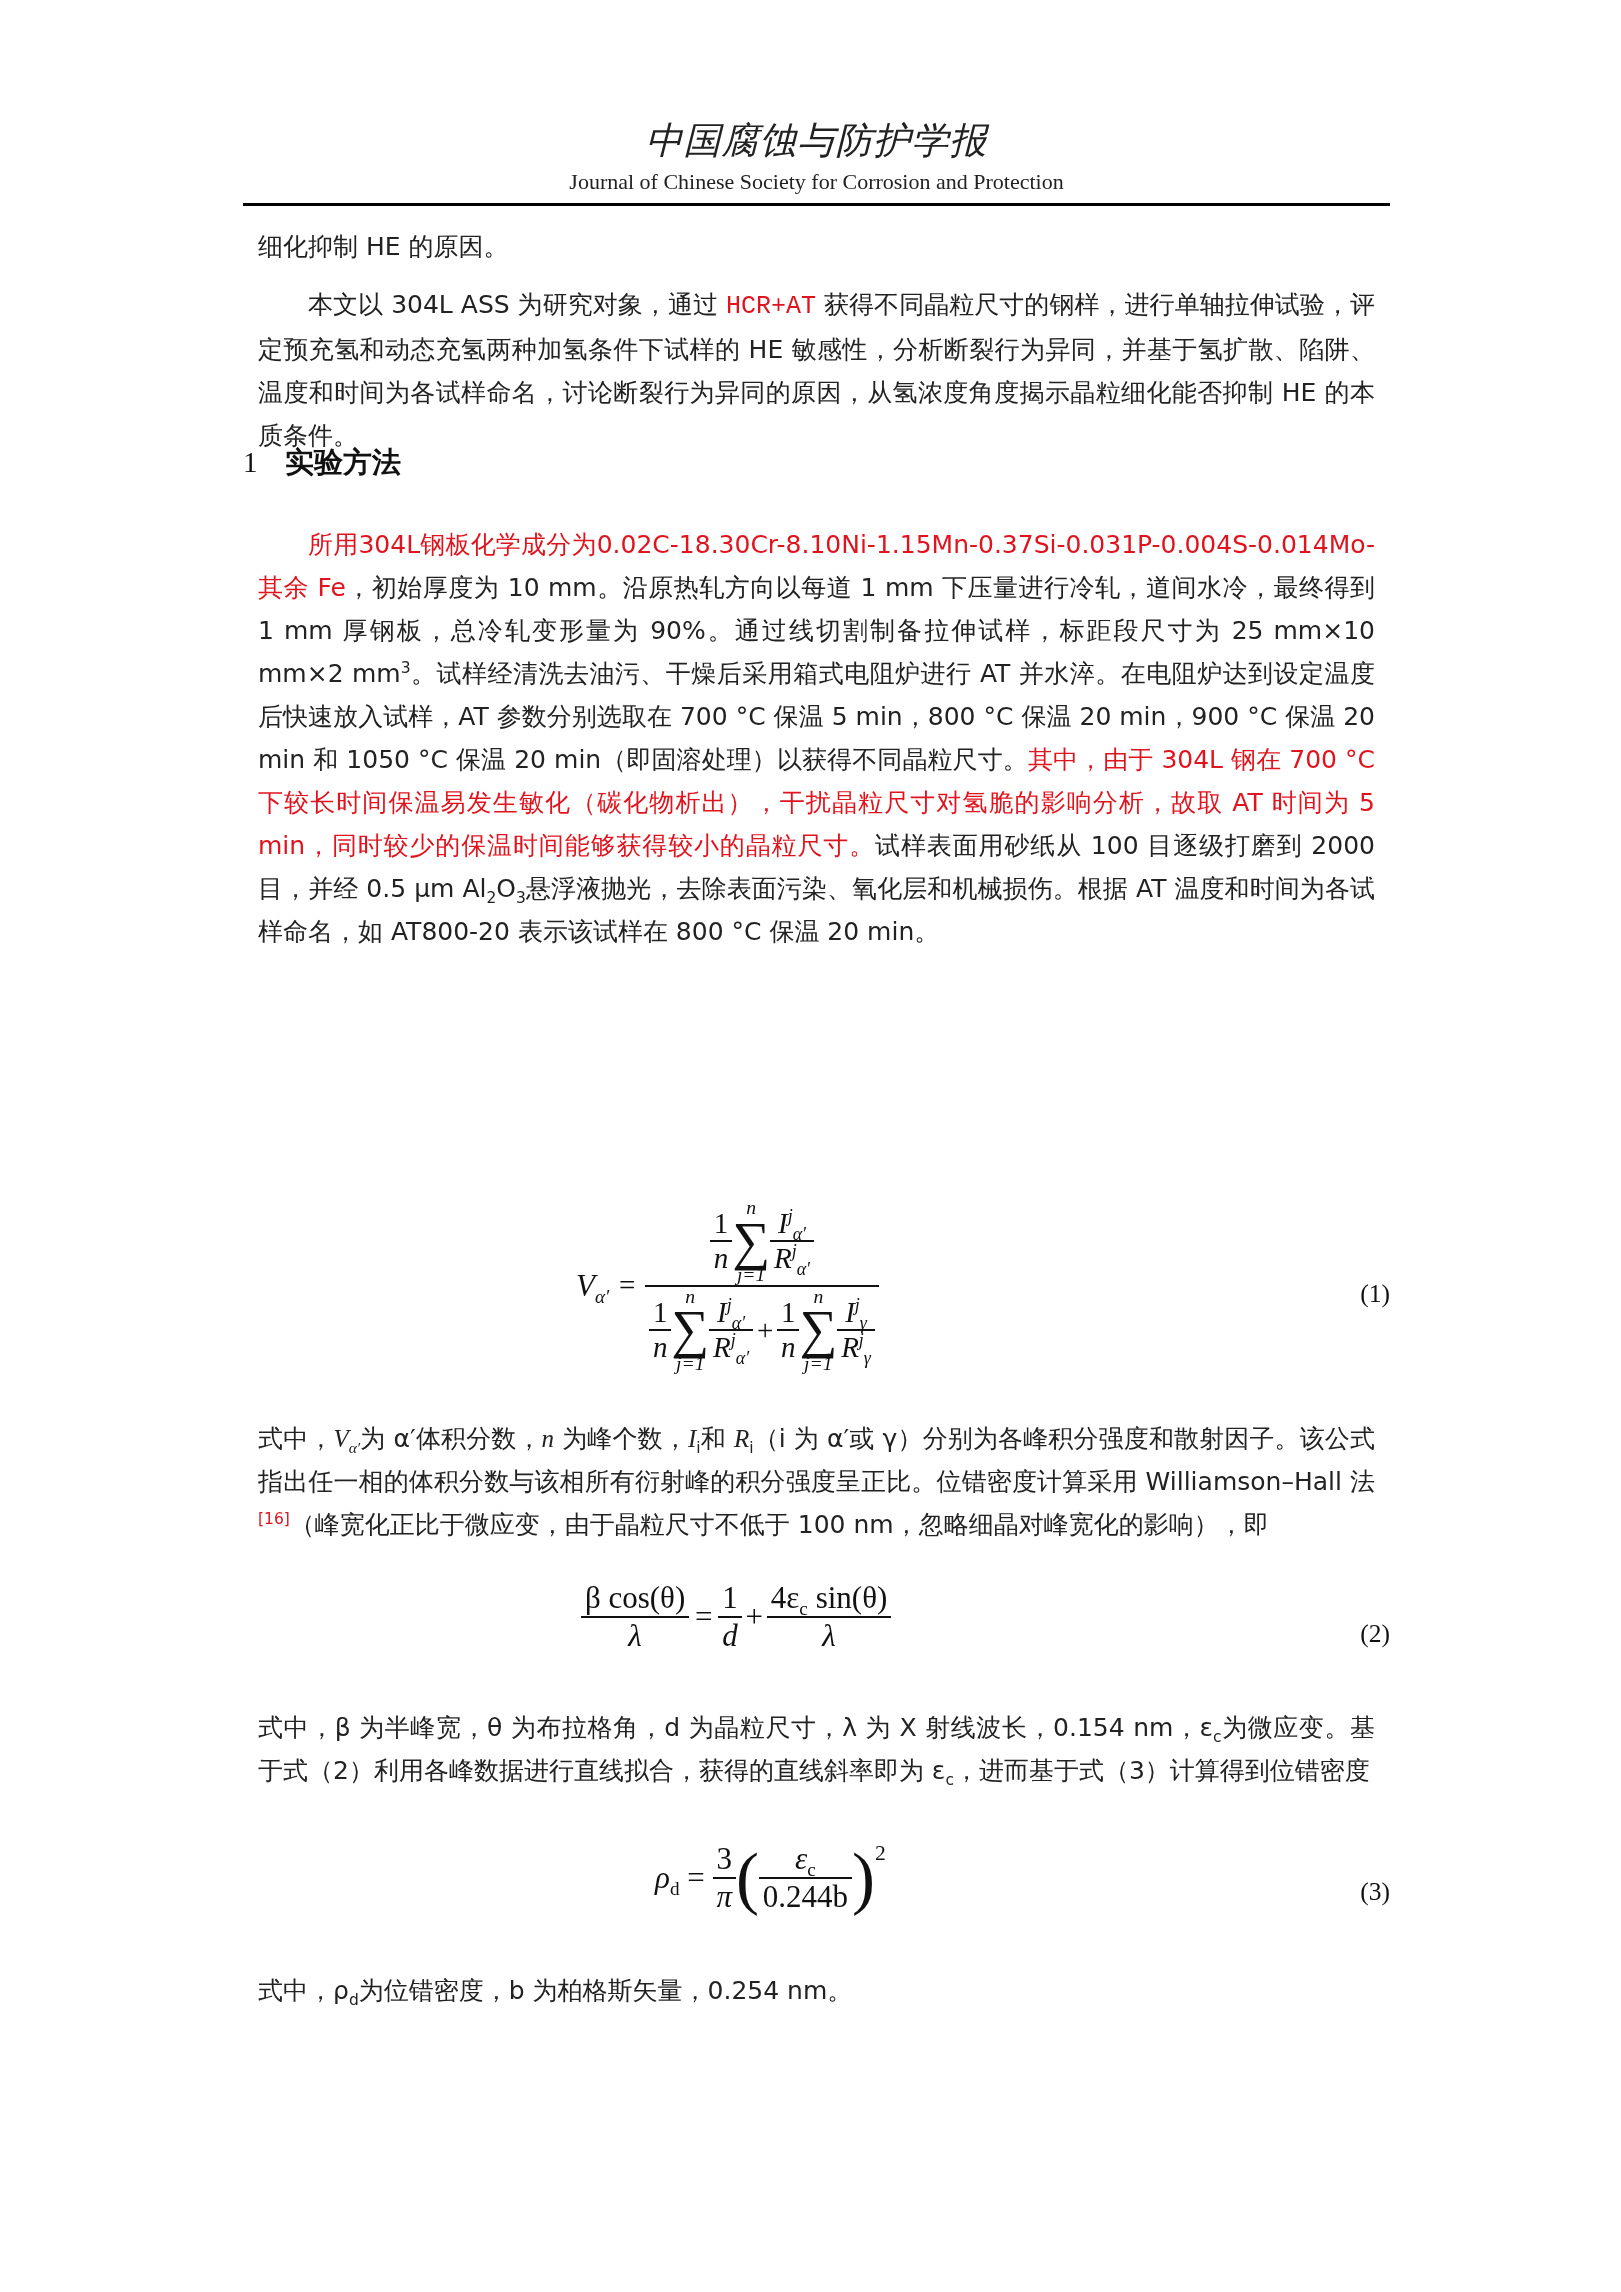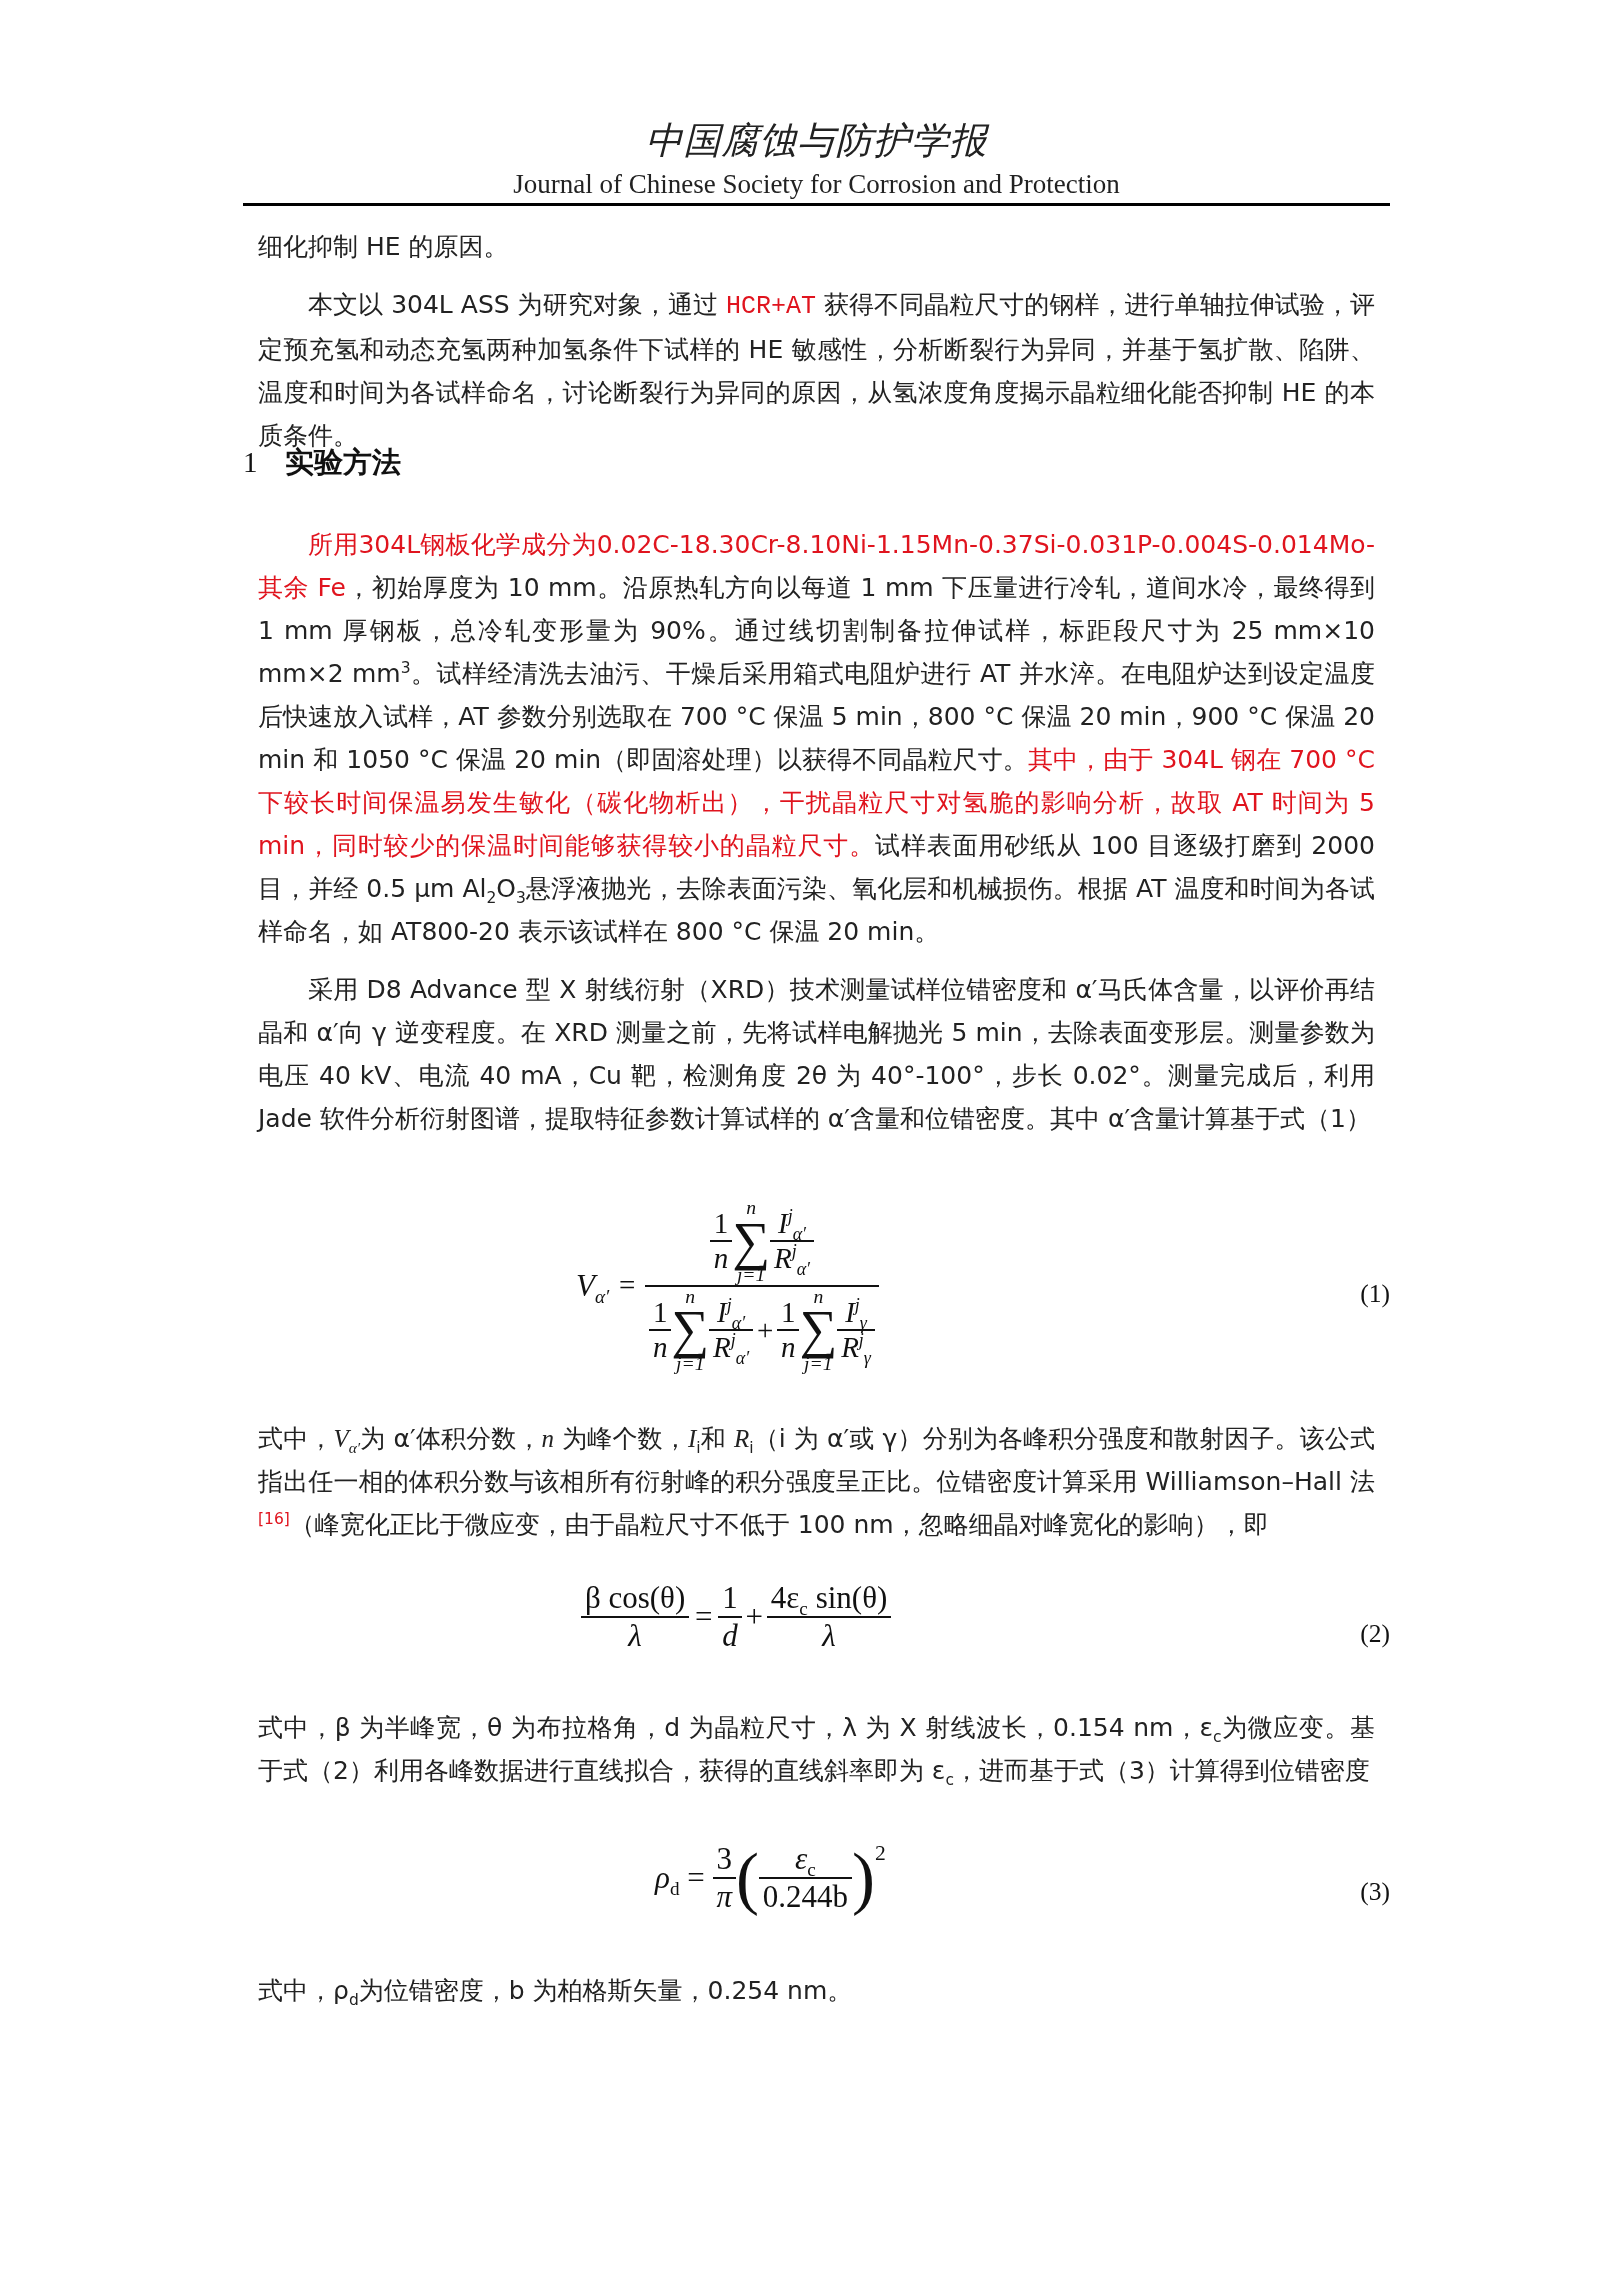--- a/index.html
+++ b/index.html
@@ -2,21 +2,21 @@
 <html><head>
 <meta charset="utf-8">
 <style>
   html, body { margin: 0; padding: 0; background: #ffffff; }
   body { width: 1621px; height: 2293px; position: relative; overflow: hidden;
          font-family: "DejaVu Serif", "Liberation Serif", serif; color: #1a1a1a; }
   .page { position: absolute; left: 243px; top: 0; width: 1147px; }
   .journal-cn { position: absolute; top: 116px; left: 0; width: 1147px; text-align: center;
                 font-size: 37px; font-family: "DejaVu Sans", sans-serif; font-weight: 300; letter-spacing: 1px; color:#222;font-style:italic; }
   .journal-en { position: absolute; top: 169px; left: 0; width: 1147px; text-align: center;
-                font-size: 27px; font-family: "Liberation Serif", serif; color:#222; }
+                font-size: 22px; font-family: "Liberation Serif", serif; color:#222; }
   .header-rule { position: absolute; top: 203px; left: 0; width: 1147px; height: 2.9px; background: #000; }
   .body-text { position: absolute; left: 0; width: 1147px; font-size: 25px; line-height: 43px;
                font-family: "DejaVu Sans", "Liberation Serif", sans-serif; text-align: justify; color:#222; }
   .body-text p { margin: 15px; }
   .indent { text-indent: 2em; }
   .red { color: #e0141e; }
   .lat { font-family: Liberation Mono, monospace; }
   .it { font-style: italic; font-family: "Liberation Serif", serif; }
   .section-title { position: absolute; left: 0; top: 443px; font-size: 29px; font-family: "DejaVu Sans", sans-serif; font-weight: bold; color:#111; }
   .section-title .num { font-family: "Liberation Serif", serif; font-weight: normal; margin-right: 27.4px; }
@@ -45,21 +45,20 @@
     <p>细化抑制 HE 的原因。</p>
     <p class="indent"><span>本文以 304L ASS 为研究对象，通过 </span><span class="red lat">HCR+AT</span><span> 获得不同晶粒尺寸的钢样，进行单轴拉伸试验，评定预充氢和动态充氢两种加氢条件下试样的 HE 敏感性，分析断裂行为异同，并基于氢扩散、陷阱、温度和时间为各试样命名，讨论断裂行为异同的原因，从氢浓度角度揭示晶粒细化能否抑制 HE 的本质条件。</span></p>
   </div>
 
   <div class="section-title">
     <span class="num">1</span><span>实验方法</span>
   </div>
 
   <div class="body-text" style="top:508px;">
     <p class="indent"><span class="red">所用304L钢板化学成分为0.02C-18.30Cr-8.10Ni-1.15Mn-0.37Si-0.031P-0.004S-0.014Mo-其余 Fe</span><span>，初始厚度为 10 mm。沿原热轧方向以每道 1 mm 下压量进行冷轧，道间水冷，最终得到 1 mm 厚钢板，总冷轧变形量为 90%。通过线切割制备拉伸试样，标距段尺寸为 25 mm×10 mm×2 mm</span><sup>3</sup><span>。试样经清洗去油污、干燥后采用箱式电阻炉进行 AT 并水淬。在电阻炉达到设定温度后快速放入试样，AT 参数分别选取在 700 °C 保温 5 min，800 °C 保温 20 min，900 °C 保温 20 min 和 1050 °C 保温 20 min（即固溶处理）以获得不同晶粒尺寸。</span><span class="red">其中，由于 304L 钢在 700 °C 下较长时间保温易发生敏化（碳化物析出），干扰晶粒尺寸对氢脆的影响分析，故取 AT 时间为 5 min，同时较少的保温时间能够获得较小的晶粒尺寸。</span><span>试样表面用砂纸从 100 目逐级打磨到 2000 目，并经 0.5 μm Al</span><sub>2</sub><span>O</span><sub>3</sub><span>悬浮液抛光，去除表面污染、氧化层和机械损伤。根据 AT 温度和时间为各试样命名，如 AT800-20 表示该试样在 800 °C 保温 20 min。</span></p>
-    <p class="indent">采用 D8 Advance  型 X 射线衍射（XRD）技术测量试样位错密度和 α′马氏体含量，以评价再结晶和 α′向 γ 逆变程度。在 XRD 测量之前，先将试样电解抛光 5  min，去除表面变形层。测量参数为电压 40 kV、电流 40 mA，Cu 靶，检测角度 2θ 为 40°-100°，步长 0.02°。测量完成后，利用 Jade 软件分析衍射图谱，提取特征参数计算试样的 α′含量和位错密度。其中 α′含量计算基于式（1）</p>
   </div>
 
   <div class="eq" style="top:1198px; left:333px; font-size:29px;">
     <span style="display:inline-flex; align-items:center;">
       <span class="it" style="font-size:31px;"><span>V</span><sub>α′</sub></span>
       <span style="margin:0 9.8px;">=</span>
       <span class="frac">
         <span class="n" style="display:inline-flex;align-items:center;">
           <span class="frac">
               <span class="n">1</span>

